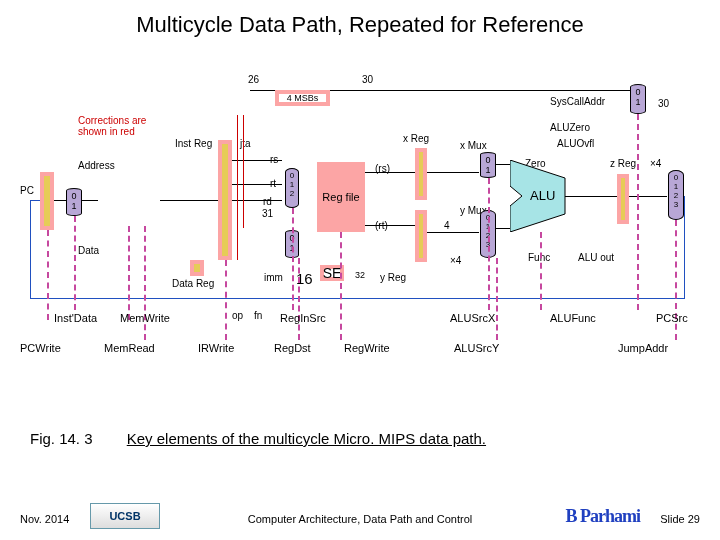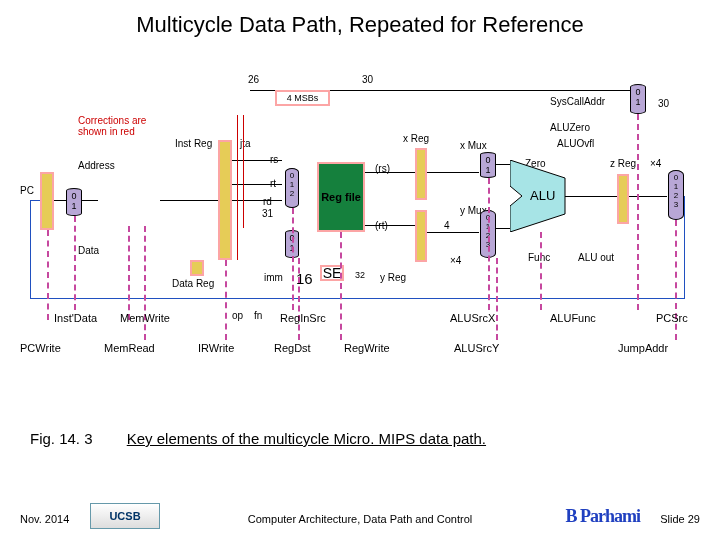--- a/index.html
+++ b/index.html
@@ -22,30 +22,30 @@
   }
   .diagram {
     position: absolute;
     top: 60px;
     left: 20px;
     width: 680px;
     height: 350px;
   }
   .diagram * { position: absolute; }
   .box {
-    border: 2px solid #fca5a5;
+    border: 4px solid #fca5a5;
     background: #ddf;
     font-size: 11px;
     display: flex;
     align-items: center;
     justify-content: center;
     text-align: left;
   }
   .box.gold { background: #e6cc57; }
-  .box.yellow { background: #15803d; font-weight: bold; }
+  .box.yellow { background: #fca5a5; }
   .box.plain { background: #fff; }
   .lbl { font-size: 10px; color: #000; white-space: nowrap; }
   .lbl.red { color: #c00; }
   .hline { height: 1px; background: #000; }
   .dash-v {
     border-left: 2px dashed #c6489f;
     width: 0;
   }
   .bluewire { background: #2050c0; height: 1px; }
   .bluewire-v { background: #2050c0; width: 1px; }

